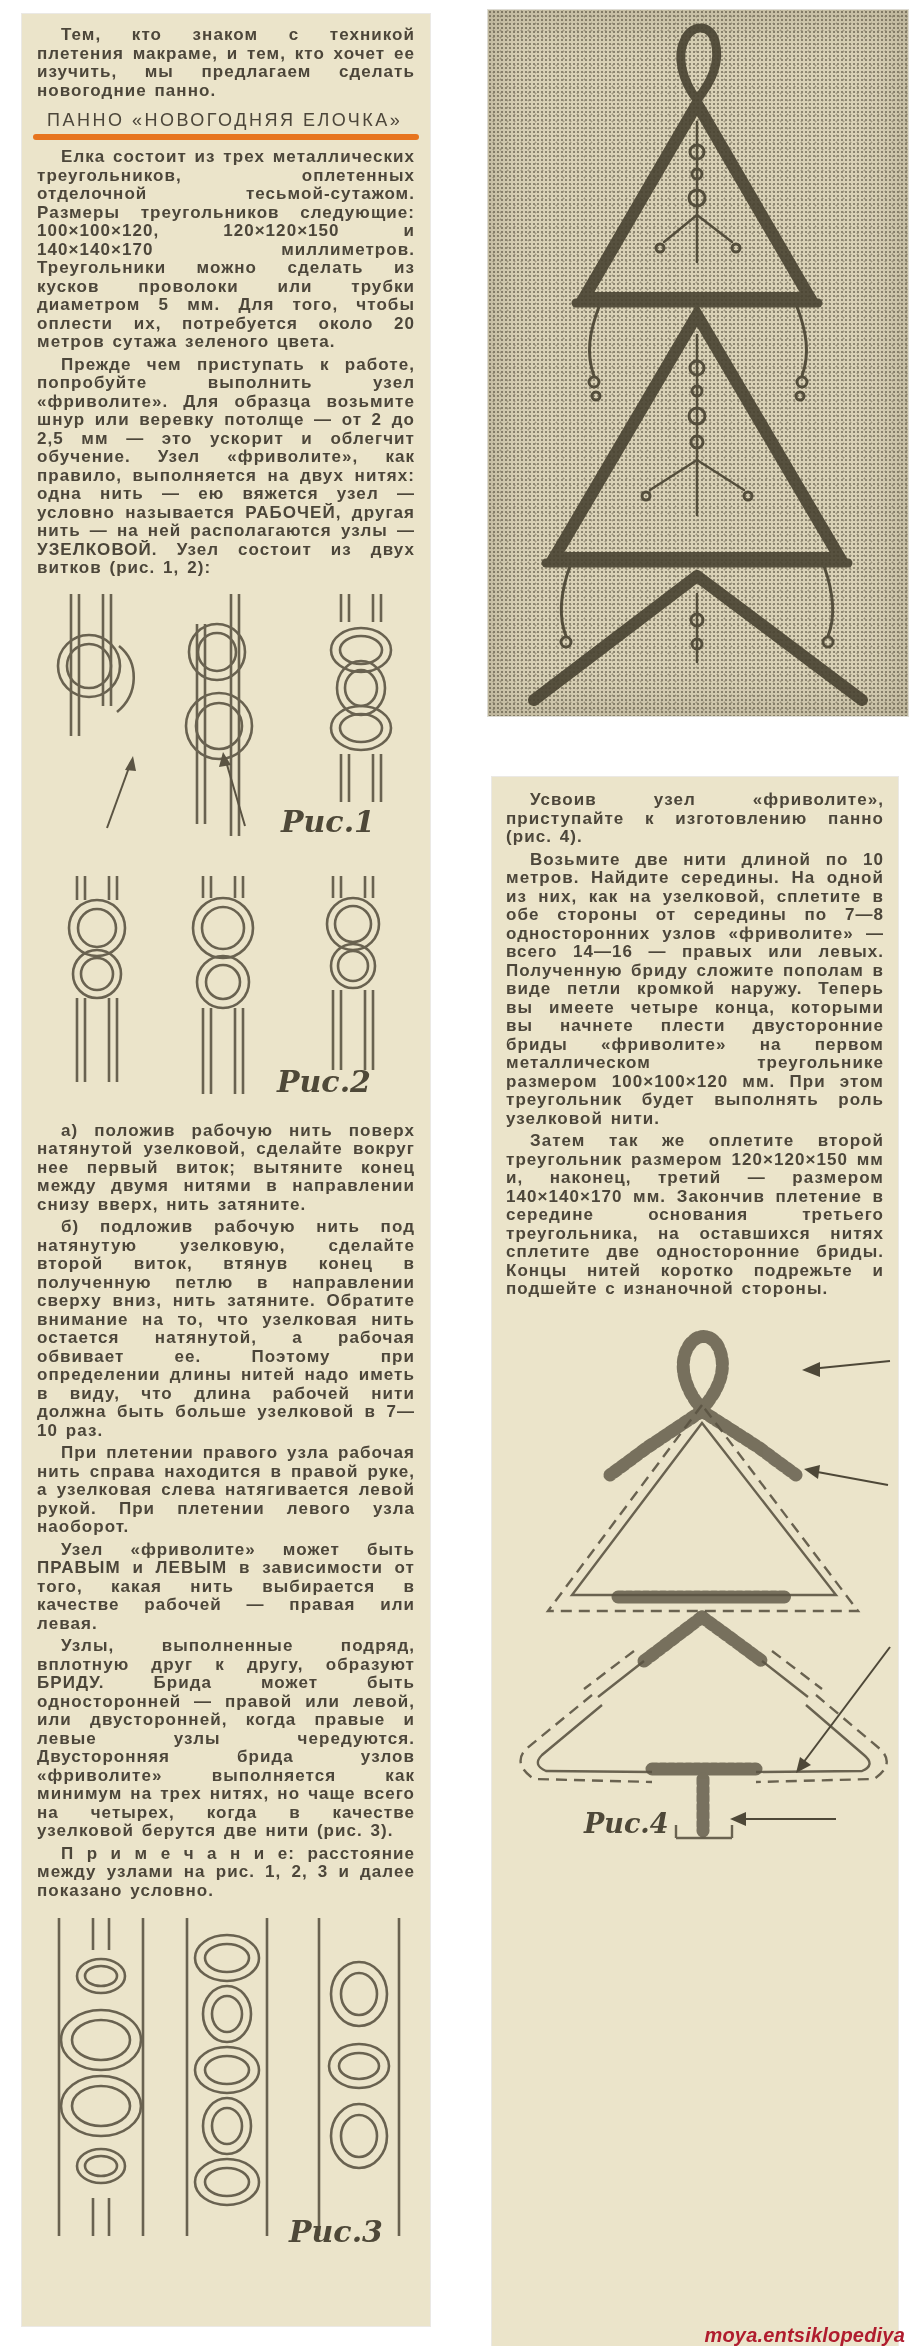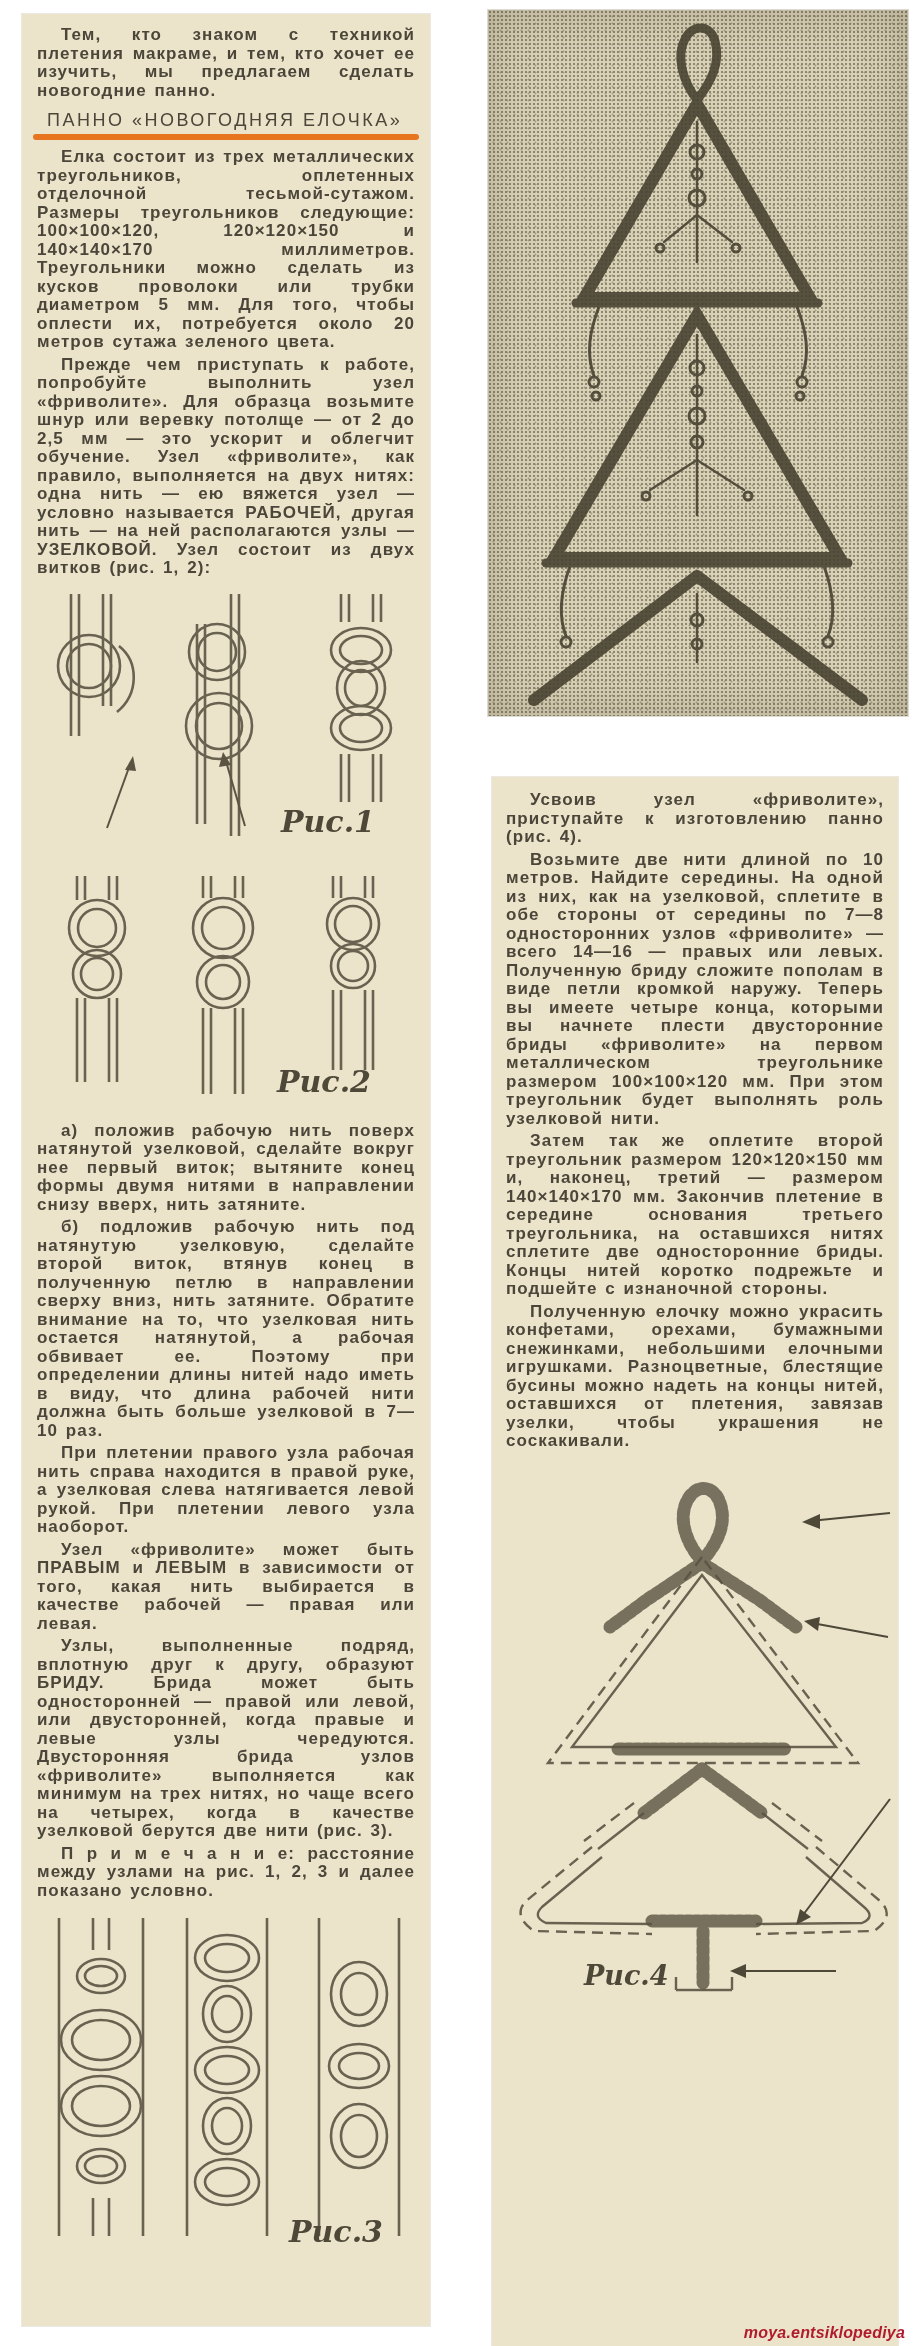--- a/index.html
+++ b/index.html
@@ -38,21 +38,21 @@
     background-color:var(--photo-bg,#d9d1b6);
     background-image:
       radial-gradient(#8d8671 0.8px, rgba(0,0,0,0) 1.15px),
       radial-gradient(#a59d85 0.8px, rgba(0,0,0,0) 1.2px);
     background-size:4px 4px,7px 7px;background-position:0 0,2px 3px;
     box-shadow:inset 0 0 50px rgba(60,50,30,.25), 0 0 0 1px rgba(120,110,80,.25);
   }
   #photo svg{position:absolute;left:0;top:0;}
   #watermark{
     position:absolute;right:18px;top:2324px;
-    font-size:16px;font-weight:700;font-style:italic;
+    font-size:20px;font-weight:700;font-style:italic;
     color:var(--watermark,#b01c2e);letter-spacing:0.2px;
   }
   .knotline{stroke:#5b5443;fill:none;opacity:.9;}
   .photoline{stroke:#46402f;fill:none;opacity:.88;}
 </style>
 </head>
 <body>
 
 <div id="canvas">
 
@@ -111,21 +111,21 @@
         <path d="M296,6 V28 M304,6 V28 M328,6 V28 M336,6 V28"></path>
         <circle cx="316" cy="54" r="26"></circle>
           <circle cx="316" cy="54" r="18"></circle>
         <circle cx="316" cy="96" r="22"></circle>
           <circle cx="316" cy="96" r="15"></circle>
         <path d="M296,120 V200 M304,120 V200 M328,120 V200 M336,120 V200"></path>
       </g>
       <text class="fig-label" x="240" y="222" font-size="30">Рис.2</text>
     </svg>
 
-    <p class="body-text">а) положив рабочую нить поверх натянутой узелковой, сделайте вокруг нее первый виток; вытяните конец формы двумя нитями в направлении снизу вверх, нить затяните.</p>
+    <p class="body-text">а) положив рабочую нить поверх натянутой узелковой, сделайте вокруг нее первый виток; вытяните конец между двумя нитями в направлении снизу вверх, нить затяните.</p>
     <p class="body-text">б) подложив рабочую нить под натянутую узелковую, сделайте второй виток, втянув конец в полученную петлю в направлении сверху вниз, нить затяните. Обратите внимание на то, что узелковая нить остается натянутой, а рабочая обвивает ее. Поэтому при определении длины нитей надо иметь в виду, что длина рабочей нити должна быть больше узелковой в 7—10 раз.</p>
     <p class="body-text">При плетении правого узла рабочая нить справа находится в правой руке, а узелковая слева натягивается левой рукой. При плетении левого узла наоборот.</p>
     <p class="body-text">Узел «фриволите» может быть ПРАВЫМ и ЛЕВЫМ в зависимости от того, какая нить выбирается в качестве рабочей — правая или левая.</p>
     <p class="body-text">Узлы, выполненные подряд, вплотную друг к другу, образуют БРИДУ. Брида может быть односторонней — правой или левой, или двусторонней, когда правые и левые узлы чередуются. Двусторонняя брида узлов «фриволите» выполняется как минимум на трех нитях, но чаще всего на четырех, когда в качестве узелковой берутся две нити (рис. 3).</p>
     <p class="body-text">П р и м е ч а н и е: расстояние между узлами на рис. 1, 2, 3 и далее показано условно.</p>
 
     <svg class="figure" width="378" height="342" viewBox="0 0 378 342">
       <g class="knotline" stroke-width="2.6">
         <path d="M22,8 V326 M106,8 V326 M56,8 V40 M72,8 V40 M56,288 V326 M72,288 V326"></path>
         <ellipse cx="64" cy="66" rx="24" ry="17"></ellipse>
@@ -205,21 +205,20 @@
         <circle cx="209" cy="610" r="6" stroke-width="3"></circle>
         <circle cx="209" cy="634" r="5" stroke-width="3"></circle>
       </g>
     </svg>
   </div>
 
   <div id="right-paper" class="paper">
     <p class="body-text">Усвоив узел «фриволите», приступайте к изготовлению панно (рис. 4).</p>
     <p class="body-text">Возьмите две нити длиной по 10 метров. Найдите середины. На одной из них, как на узелковой, сплетите в обе стороны от середины по 7—8 односторонних узлов «фриволите» — всего 14—16 — правых или левых. Полученную бриду сложите пополам в виде петли кромкой наружу. Теперь вы имеете четыре конца, которыми вы начнете плести двусторонние бриды «фриволите» на первом металлическом треугольнике размером 100×100×120 мм. При этом треугольник будет выполнять роль узелковой нити.</p>
     <p class="body-text">Затем так же оплетите второй треугольник размером 120×120×150 мм и, наконец, третий — размером 140×140×170 мм. Закончив плетение в середине основания третьего треугольника, на оставшихся нитях сплетите две односторонние бриды. Концы нитей коротко подрежьте и подшейте с изнаночной стороны.</p>
-    <p class="body-text">Полученную елочку можно украсить конфетами, орехами, бумажными снежинками, небольшими елочными игрушками. Разноцветные, блестящие бусины можно надеть на концы нитей, оставшихся от плетения, завязав узелки, чтобы украшения не соскакивали.</p>
 
     <svg class="figure" width="392" height="540" viewBox="0 0 392 540" style="margin-top:18px;">
 
       <g stroke="#5b5443" fill="none" opacity="0.8" stroke-width="13" stroke-dasharray="5 3.5" stroke-linecap="round">
         <path d="M196,92 C180,74 172,50 181,32 C190,14 208,16 214,34 C221,54 212,74 196,92 Z"></path>
         <path d="M196,94 L142,130 L104,158"></path>
         <path d="M196,94 L252,130 L290,158"></path>
         <line x1="112" y1="280" x2="282" y2="280"></line>
         <path d="M196,300 L138,344"></path>
         <path d="M196,300 L256,344"></path>

